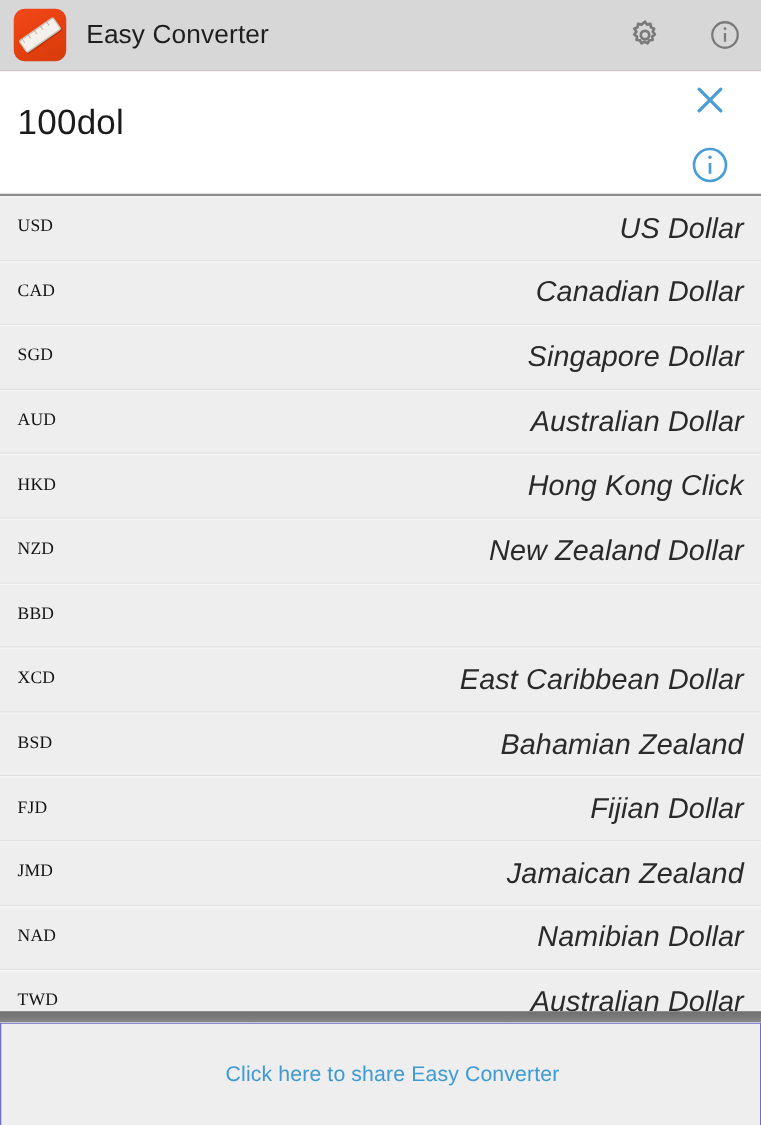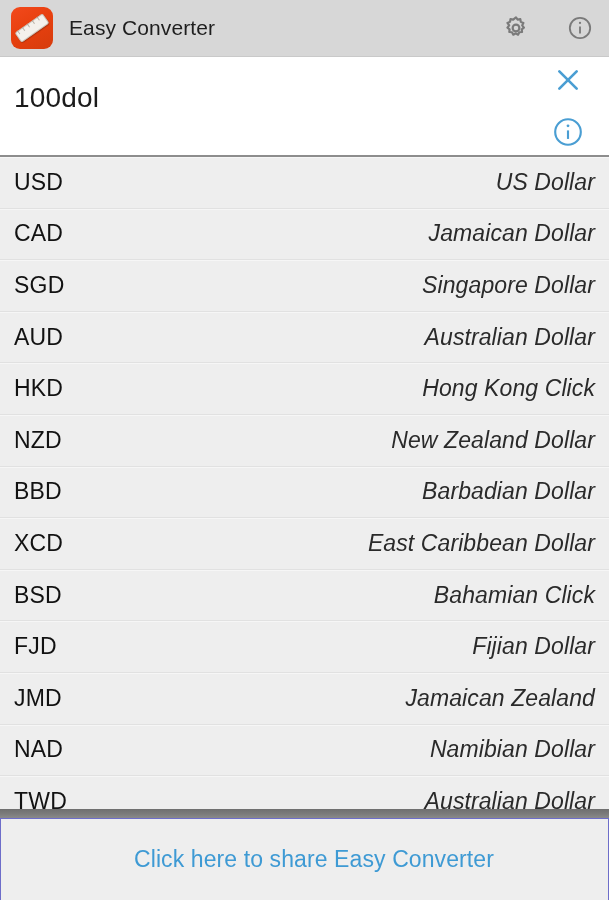--- a/index.html
+++ b/index.html
@@ -142,23 +142,24 @@
     height: 51.6px;
     background: #eeeeee;
     border-bottom: 1px solid #e1e1e1;
     box-shadow: inset 0 1px 0 #f6f6f6;
     display: flex;
     align-items: center;
     padding: 0 14px 0 14px;
     cursor: pointer;
   }
   .row .code {
-    font-size: 23px;
+    font-size: 14px;
     color: #121212;
     letter-spacing: .2px;
+    font-family: Liberation Serif, serif;
   }
   .row .name {
     margin-left: auto;
     font-size: 23px;
     font-style: italic;
     color: #2a2a2a;
     letter-spacing: .1px;
     white-space: nowrap;
   }
 
@@ -178,21 +179,21 @@
     height: 82px;
     background: #eeeeee;
     border: 1px solid #6d6dc9;
     border-bottom: none;
     display: flex;
     align-items: center;
     justify-content: center;
     cursor: pointer;
   }
   .share-banner .label {
-    font-size: 23px;
+    font-size: 17px;
     color: #3e9ad4;
     letter-spacing: .1px;
     margin-left: 19px;
   }
 </style>
 </head>
 <body>
 
 <div id="app">
 
@@ -257,49 +258,48 @@
   </div>
 
   <div class="list-wrap">
     <div class="list" id="currency-list">
         <div class="row">
           <span class="code">USD</span>
           <span class="name">US Dollar</span>
         </div>
         <div class="row">
           <span class="code">CAD</span>
-          <span class="name">Jamaican Dollar</span>
+          <span class="name">Canadian Dollar</span>
         </div>
         <div class="row">
           <span class="code">SGD</span>
           <span class="name">Singapore Dollar</span>
         </div>
         <div class="row">
           <span class="code">AUD</span>
           <span class="name">Australian Dollar</span>
         </div>
         <div class="row">
           <span class="code">HKD</span>
           <span class="name">Hong Kong Click</span>
         </div>
         <div class="row">
           <span class="code">NZD</span>
           <span class="name">New Zealand Dollar</span>
         </div>
         <div class="row">
           <span class="code">BBD</span>
-          <span class="name">Barbadian Dollar</span>
         </div>
         <div class="row">
           <span class="code">XCD</span>
           <span class="name">East Caribbean Dollar</span>
         </div>
         <div class="row">
           <span class="code">BSD</span>
-          <span class="name">Bahamian Click</span>
+          <span class="name">Bahamian Zealand</span>
         </div>
         <div class="row">
           <span class="code">FJD</span>
           <span class="name">Fijian Dollar</span>
         </div>
         <div class="row">
           <span class="code">JMD</span>
           <span class="name">Jamaican Zealand</span>
         </div>
         <div class="row">

